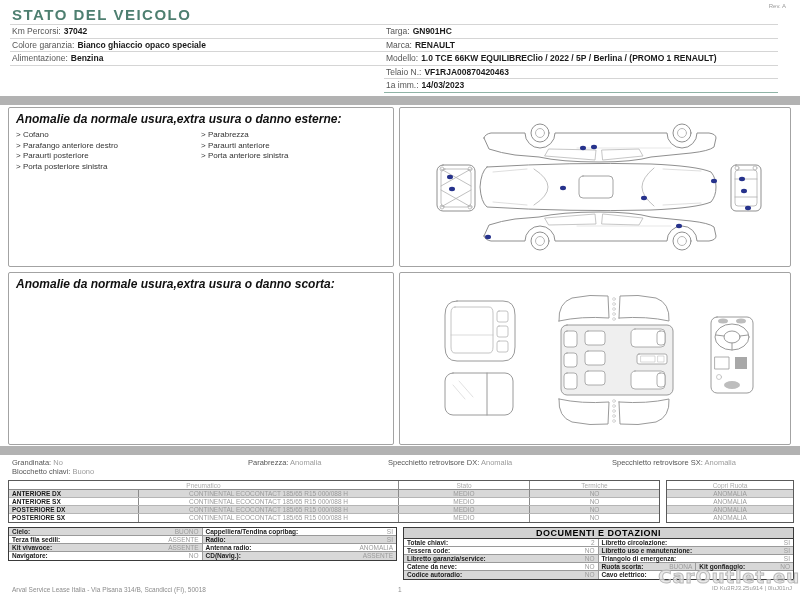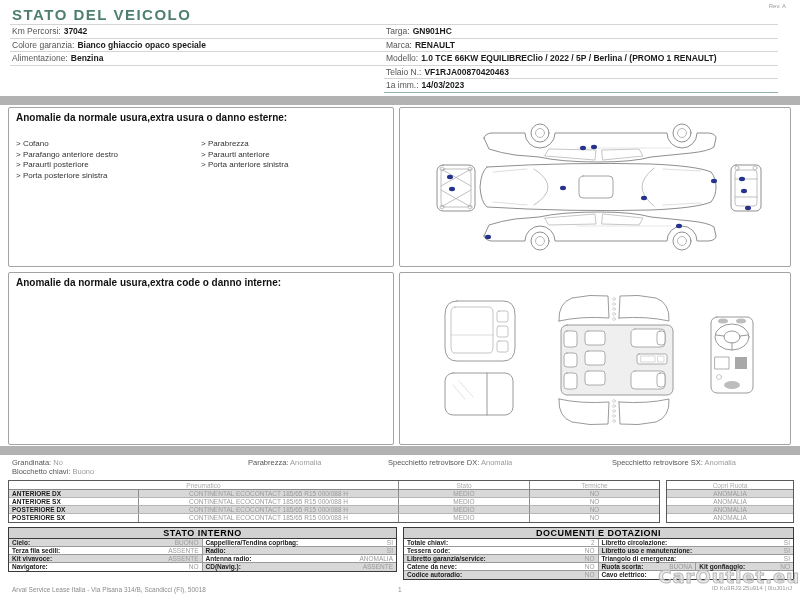--- a/index.html
+++ b/index.html
@@ -22,22 +22,22 @@
   
   .band { position:absolute; left:0; width:800px; height:9px; background:#b2b2b2; }
   #band-top { top:96px; } #band-bottom { top:446px; }
 
   
   .panel { position:absolute; border:1px solid #a3a3a3; border-radius:2px; background:#fff; }
   #ext-left  { left:8px;   top:107px; width:386px; height:160px; padding:4px 7px; }
   #ext-right { left:399px; top:107px; width:392px; height:160px; }
   #int-left  { left:8px;   top:272px; width:386px; height:173px; padding:4px 7px; }
   #int-right { left:399px; top:272px; width:392px; height:173px; }
-  .panel-heading { font-size:10px; font-weight:bold; color:#111; }
-  .anomaly-cols { display:flex; margin-top:16px; }
+  .panel-heading { font-size:12px; font-weight:bold; color:#111;font-style:italic; }
+  .anomaly-cols { display:flex; margin-top:4px; }
   .anomaly-col { width:50%; font-size:8px; line-height:10.5px; color:#333; }
   .panel svg { display:block; margin:0 auto; }
 
   
   .sum-item { position:absolute; font-size:7.5px; white-space:nowrap;text-align:center; }
   .slabel { color:#555; } .sval { color:#9b9b9b; }
   #sum-grandinata { left:12px;  top:458px; }
   #sum-parabrezza { left:248px; top:458px; }
   #sum-spec-dx    { left:388px; top:458px; }
   #sum-spec-sx    { left:584px; top:458px;padding-left:28px; }
@@ -217,21 +217,21 @@
         <ellipse cx="341" cy="71" rx="3" ry="2.2"></ellipse>
       <ellipse cx="343" cy="83" rx="3" ry="2.2"></ellipse>
         <ellipse cx="347" cy="100" rx="3" ry="2.2"></ellipse>
       <ellipse cx="278" cy="118" rx="3" ry="2.2"></ellipse>
         <ellipse cx="87" cy="129" rx="3" ry="2.2"></ellipse>
     </g>
   </svg>
 </div>
 
 <div class="panel" id="int-left">
-  <div class="panel-heading">Anomalie da normale usura,extra code o danno interne:</div>
+  <div class="panel-heading">Anomalie da normale usura,extra usura o danno scorta:</div>
 </div>
 
 <div class="panel" id="int-right">
   <svg width="389" height="171" viewBox="0 0 389 171">
     <g fill="#fff" stroke="#9a9a9a" stroke-width="1">
       <path d="M56,28 L102,28 Q114,28 114,42 L114,74 Q114,88 102,88 L56,88 Q44,88 44,74 L44,42 Q44,28 56,28 Z"></path>
       <path d="M54,34 L88,34 Q92,34 92,40 L92,74 Q92,80 88,80 L54,80 Q50,80 50,74 L50,40 Q50,34 54,34 Z" fill="none" stroke="#b5b5b5" stroke-width="0.8"></path>
       <rect x="96" y="38" width="11" height="11" rx="2" fill="none" stroke="#b5b5b5" stroke-width="0.8"></rect>
       <rect x="96" y="53" width="11" height="11" rx="2" fill="none" stroke="#b5b5b5" stroke-width="0.8"></rect>
       <rect x="96" y="68" width="11" height="11" rx="2" fill="none" stroke="#b5b5b5" stroke-width="0.8"></rect>
@@ -347,21 +347,20 @@
 
 <div id="copri-table">
   <div class="copri-header">Copri Ruota</div>
   <div class="copri-row shaded-row">ANOMALIA</div>
   <div class="copri-row">ANOMALIA</div>
   <div class="copri-row shaded-row">ANOMALIA</div>
   <div class="copri-row">ANOMALIA</div>
 </div>
 
 <div class="btable" id="stato-interno">
-  <div class="tbl-title">STATO INTERNO</div>
   <div class="tbl-row">
     <div class="cell cell-l shaded">
         <span class="lbl">Cielo:</span>
         <span class="val">BUONO</span>
       </div>
     <div class="cell cell-r">
         <span class="lbl">Cappelliera/Tendina copribag:</span>
         <span class="val">SI</span>
       </div>
   </div>

